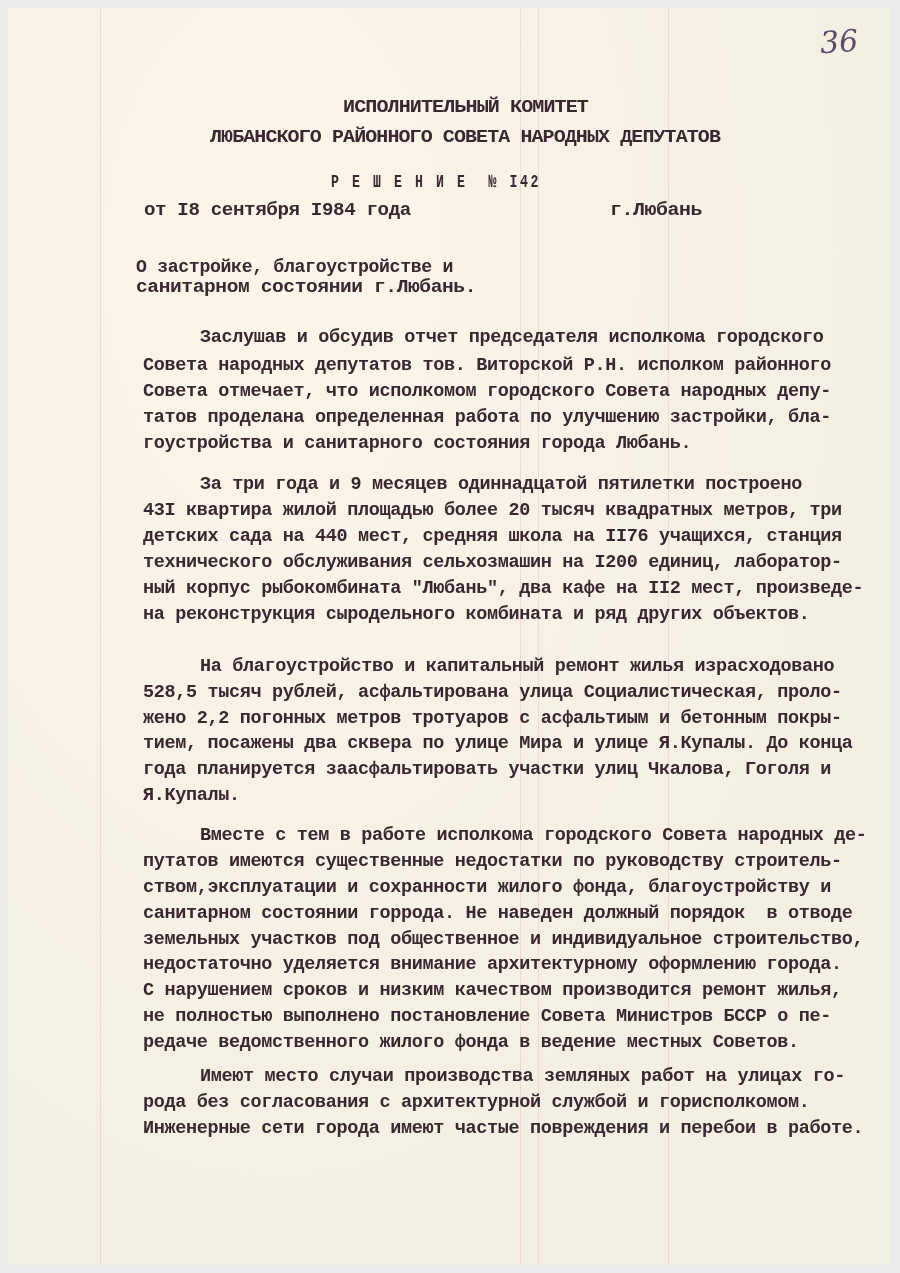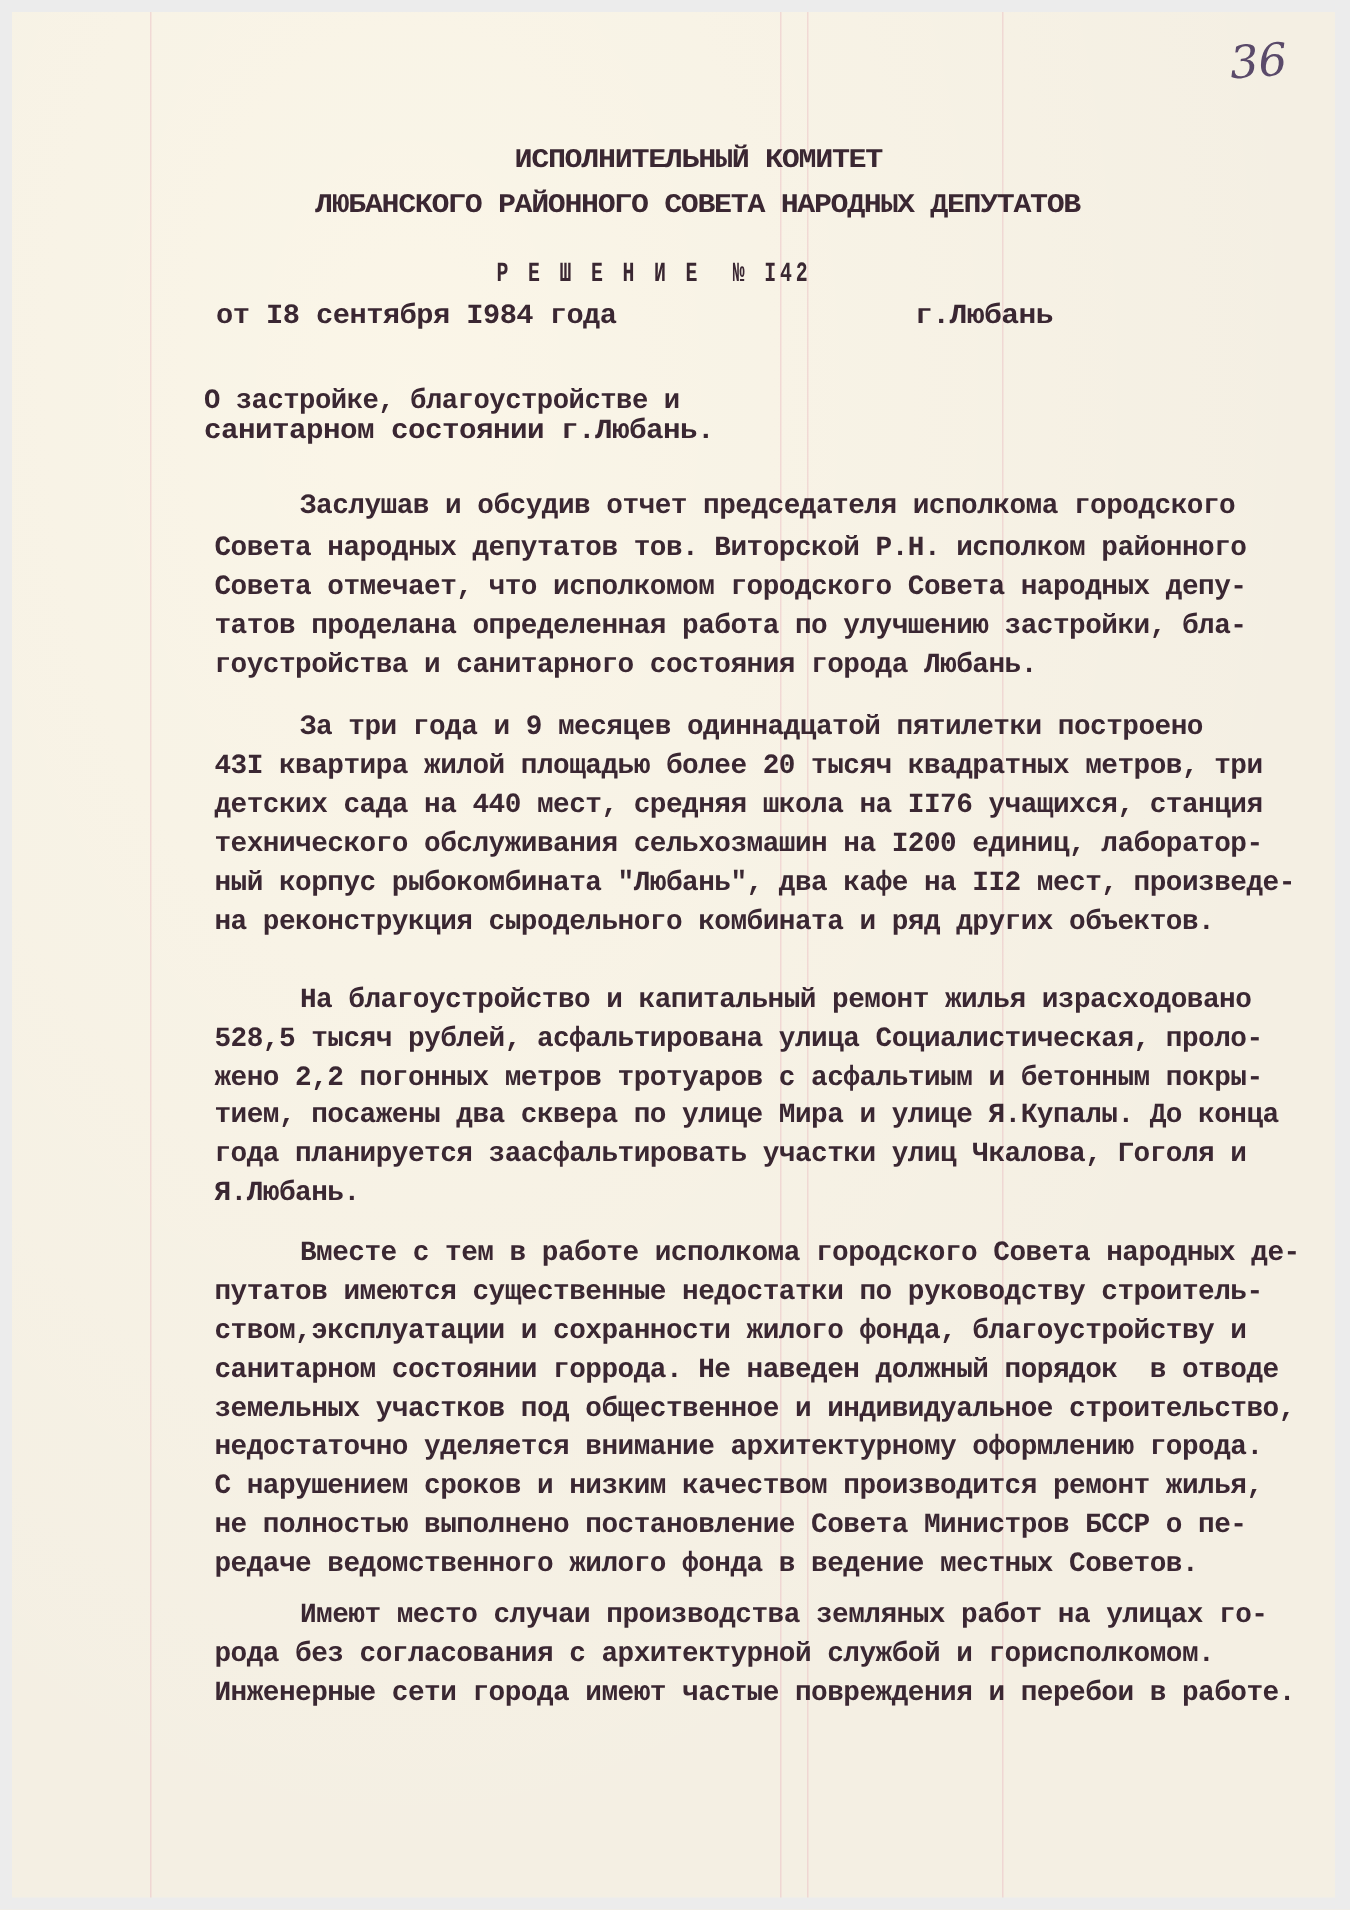--- a/index.html
+++ b/index.html
@@ -81,21 +81,21 @@
   <div class="t" style="left: 143px; top: 578px; transform: scaleX(0.994606);">ный корпус рыбокомбината "Любань", два кафе на II2 мест, произведе-</div>
   <div class="t" style="left: 143px; top: 604px; transform: scaleX(0.994614);">на реконструкция сыродельного комбината и ряд других объектов.</div>
 </div>
 
 <div>
   <div class="t" style="left: 200px; top: 656px; transform: scaleX(0.994609);">На благоустройство и капитальный ремонт жилья израсходовано</div>
   <div class="t" style="left: 143px; top: 682px; transform: scaleX(0.994618);">528,5 тысяч рублей, асфальтирована улица Социалистическая, проло-</div>
   <div class="t" style="left: 143px; top: 708px; transform: scaleX(0.994618);">жено 2,2 погонных метров тротуаров с асфальтиым и бетонным покры-</div>
   <div class="t" style="left: 143px; top: 733px; transform: scaleX(0.994612);">тием, посажены два сквера по улице Мира и улице Я.Купалы. До конца</div>
   <div class="t" style="left: 143px; top: 759px; transform: scaleX(0.994624);">года планируется заасфальтировать участки улиц Чкалова, Гоголя и</div>
-  <div class="t" style="left: 143px; top: 785px; transform: scaleX(0.994539);">Я.Любань.</div>
+  <div class="t" style="left: 143px; top: 785px; transform: scaleX(0.994539);">Я.Купалы.</div>
 </div>
 
 <div>
   <div class="t" style="left: 200px; top: 825px; transform: scaleX(0.994614);">Вместе с тем в работе исполкома городского Совета народных де-</div>
   <div class="t" style="left: 143px; top: 851px; transform: scaleX(0.994618);">путатов имеются существенные недостатки по руководству строитель-</div>
   <div class="t" style="left: 143px; top: 877px; transform: scaleX(0.994624);">ством,эксплуатации и сохранности жилого фонда, благоустройству и</div>
   <div class="t" style="left: 143px; top: 903px; transform: scaleX(0.994612);">санитарном состоянии горрода. Не наведен должный порядок  в отводе</div>
   <div class="t" style="left: 143px; top: 929px; transform: scaleX(0.994606);">земельных участков под общественное и индивидуальное строительство,</div>
   <div class="t" style="left: 143px; top: 954px; transform: scaleX(0.994618);">недостаточно уделяется внимание архитектурному оформлению города.</div>
   <div class="t" style="left: 143px; top: 980px; transform: scaleX(0.994618);">С нарушением сроков и низким качеством производится ремонт жилья,</div>

